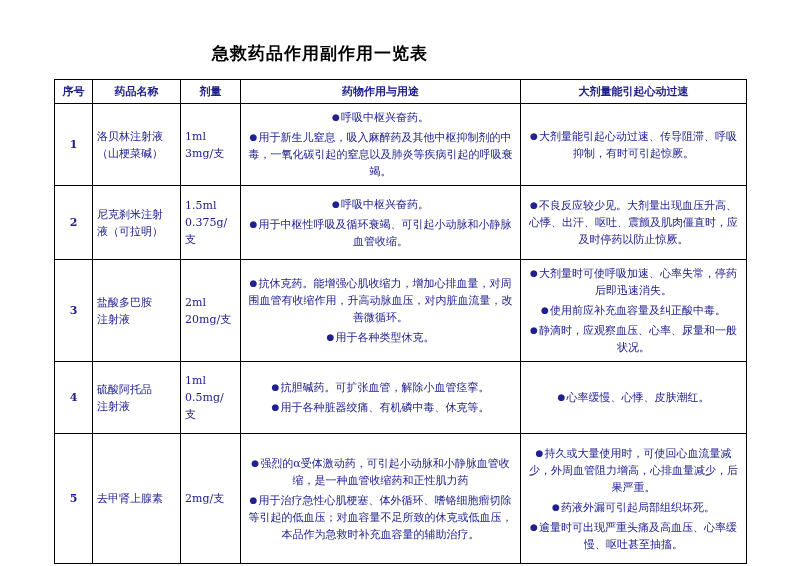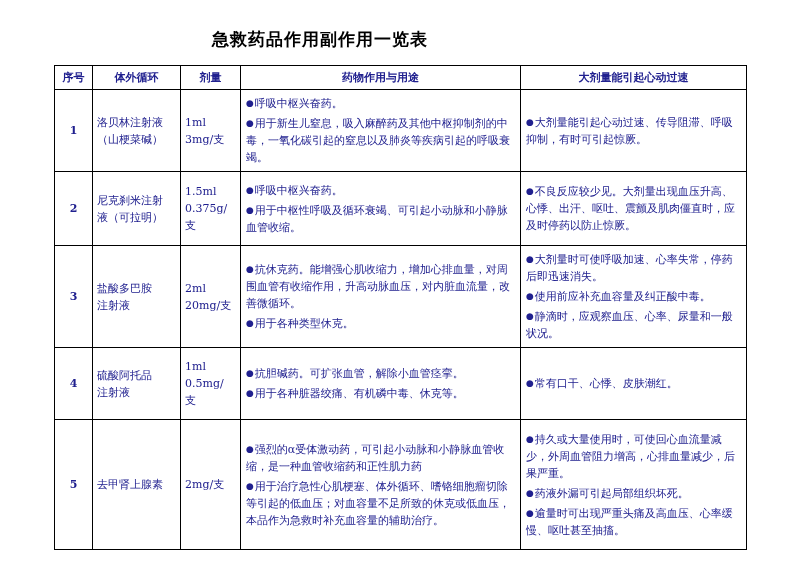--- a/index.html
+++ b/index.html
@@ -10,21 +10,21 @@
   body {
     width: 800px;
     height: 566px;
     overflow: hidden;
     font-family: "DejaVu Serif", "Liberation Serif", serif;
   }
   .page {
     box-sizing: border-box;
     width: 640px;
     height: 566px;
-    padding: 28px 54px 0 54px;
+    padding: 42px 54px 0 54px;
     background: #ffffff;
   }
   .doc-title {
     margin: 0 0 14px 0;
     text-align: center;
     font-size: 17px;
     font-weight: bold;
     color: #000000;
     letter-spacing: 1px;
   }
@@ -64,21 +64,21 @@
     vertical-align: middle;
     white-space: pre-line;
   }
   td.cell-dose {
     vertical-align: middle;
     white-space: pre-line;
   }
   td.cell-eff,
   td.cell-side {
     vertical-align: middle;
-    text-align: left;
+    text-align: center;
     padding: 5px 5px;
   }
   .bullet {
     margin: 0 0 3px 0;
   }
   .bullet:last-child { margin-bottom: 0; }
   .bullet::before {
     content: "●";
     font-size: 9px;
     margin-right: 1px;
@@ -103,21 +103,21 @@
     <colgroup>
       <col class="c-no">
         <col class="c-name">
         <col class="c-dose">
         <col class="c-eff">
         <col class="c-side">
     </colgroup>
     <thead>
       <tr>
         <th>序号</th>
-        <th>体外循环</th>
+        <th>药品名称</th>
         <th>剂量</th>
         <th>药物作用与用途</th>
         <th>大剂量能引起心动过速</th>
       </tr>
     </thead>
     <tbody>
 
       <tr class="r1">
         <td class="cell-no">1</td>
         <td class="cell-name">洛贝林注射液
@@ -171,21 +171,21 @@
         <td class="cell-name">硫酸阿托品
 注射液</td>
         <td class="cell-dose">1ml
 0.5mg/
 支</td>
         <td class="cell-eff">
           <div class="bullet">抗胆碱药。可扩张血管，解除小血管痉挛。</div>
           <div class="bullet">用于各种脏器绞痛、有机磷中毒、休克等。</div>
         </td>
         <td class="cell-side">
-          <div class="bullet">常有口干、心悸、皮肤潮红。</div>
+          <div class="bullet">心率缓慢、心悸、皮肤潮红。</div>
         </td>
       </tr>
 
       <tr class="r5">
         <td class="cell-no">5</td>
         <td class="cell-name">去甲肾上腺素</td>
         <td class="cell-dose">2mg/支</td>
         <td class="cell-eff">
           <div class="bullet">强烈的α受体激动药，可引起小动脉和小静脉血管收缩，是一种血管收缩药和正性肌力药</div>
           <div class="bullet">用于治疗急性心肌梗塞、体外循环、嗜铬细胞瘤切除等引起的低血压；对血容量不足所致的休克或低血压，本品作为急救时补充血容量的辅助治疗。</div>

